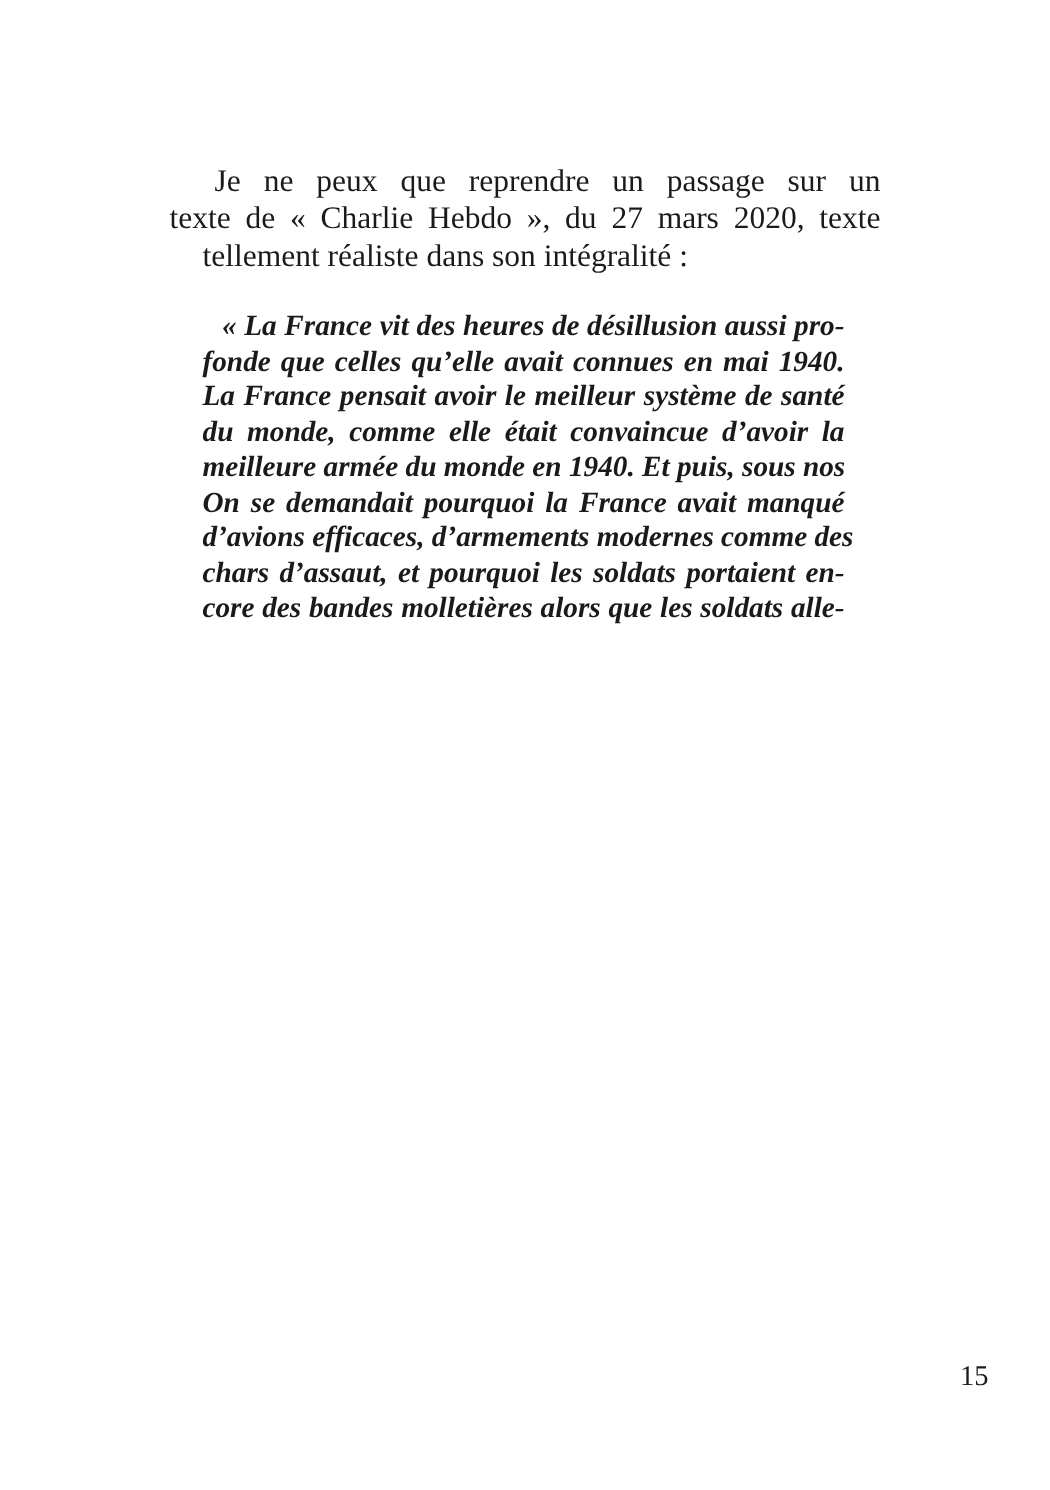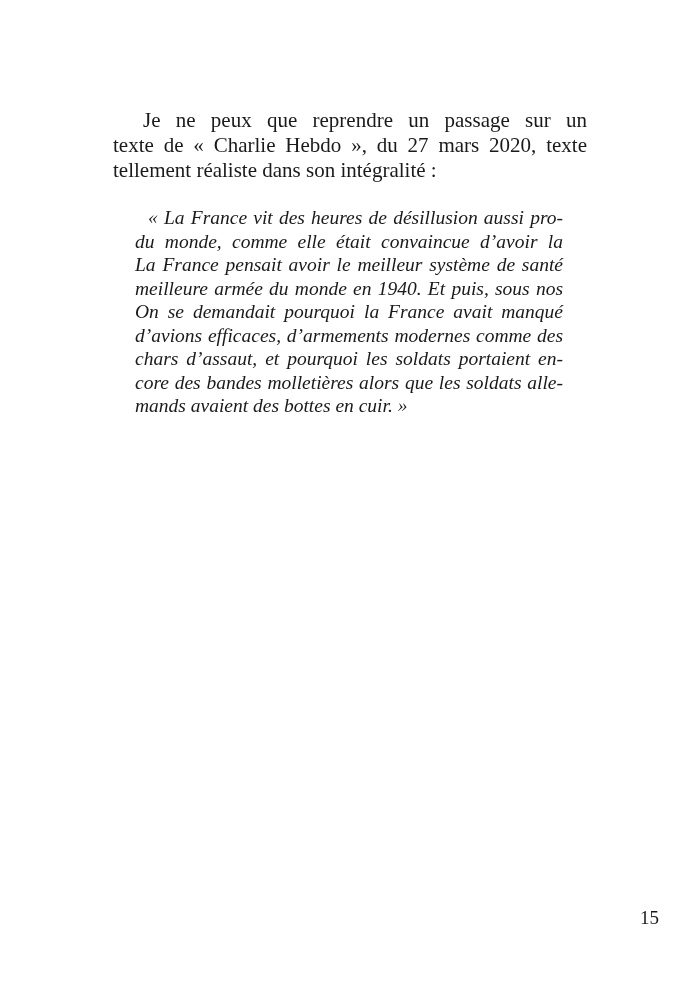--- a/index.html
+++ b/index.html
@@ -6,48 +6,48 @@
   body { width: 700px; height: 993px; position: relative; overflow: hidden; }
   .page { position: absolute; left: 0; top: 0; width: 700px; height: 993px; background: #ffffff; }
   .intro {
     position: absolute; left: 113px; top: 108px; width: 474px;
     font-family: "Liberation Serif", "DejaVu Serif", serif;
     font-size: 21px; line-height: 25px; color: #1a1a1a;
   }
   .quote {
     position: absolute; left: 135px; top: 206px; width: 428px;
     font-family: "Liberation Serif", "DejaVu Serif", serif;
-    font-style: italic; font-size: 19.5px; line-height: 23.5px; color: #1a1a1a;
+    font-style: italic; font-size: 19.5px; line-height: 23.5px; color: #1a1a1a; font-weight: bold;
   }
   .line { display: block; white-space: nowrap; text-align: justify; text-align-last: justify; }
-  .line.last { text-align-last: left; }
+  .line.last { text-align-last: left; margin-left: 22px; }
   .line.indent-intro { padding-left: 30px; font-family: Liberation Serif, serif; }
   .line.indent-quote { padding-left: 13px; }
   .page-number {
     position: absolute; left: 640px; top: 907px; width: 24px; text-align: left;
     font-family: "Liberation Serif", "DejaVu Serif", serif;
     font-size: 19px; color: #1a1a1a;
   }
 </style>
 </head>
 <body>
 
 <div class="page">
   <div class="intro">
     <span class="line indent-intro">Je ne peux que reprendre un passage sur un</span>
     <span class="line">texte de « Charlie Hebdo », du 27 mars 2020, texte</span>
     <span class="line last">tellement réaliste dans son intégralité :</span>
   </div>
 
   <div class="quote">
     <span class="line indent-quote">« La France vit des heures de désillusion aussi pro-</span>
+    <span class="line">fonde que celles qu’elle avait connues en mai 1940.</span>
+    <span class="line">La France pensait avoir le meilleur système de santé</span>
     <span class="line">du monde, comme elle était convaincue d’avoir la</span>
-    <span class="line">La France pensait avoir le meilleur système de santé</span>
     <span class="line">meilleure armée du monde en 1940. Et puis, sous nos</span>
     <span class="line">On se demandait pourquoi la France avait manqué</span>
     <span class="line">d’avions efficaces, d’armements modernes comme des</span>
     <span class="line">chars d’assaut, et pourquoi les soldats portaient en-</span>
     <span class="line">core des bandes molletières alors que les soldats alle-</span>
-    <span class="line last">mands avaient des bottes en cuir. »</span>
   </div>
 
   <div class="page-number">15</div>
 </div>
 
 </body></html>

